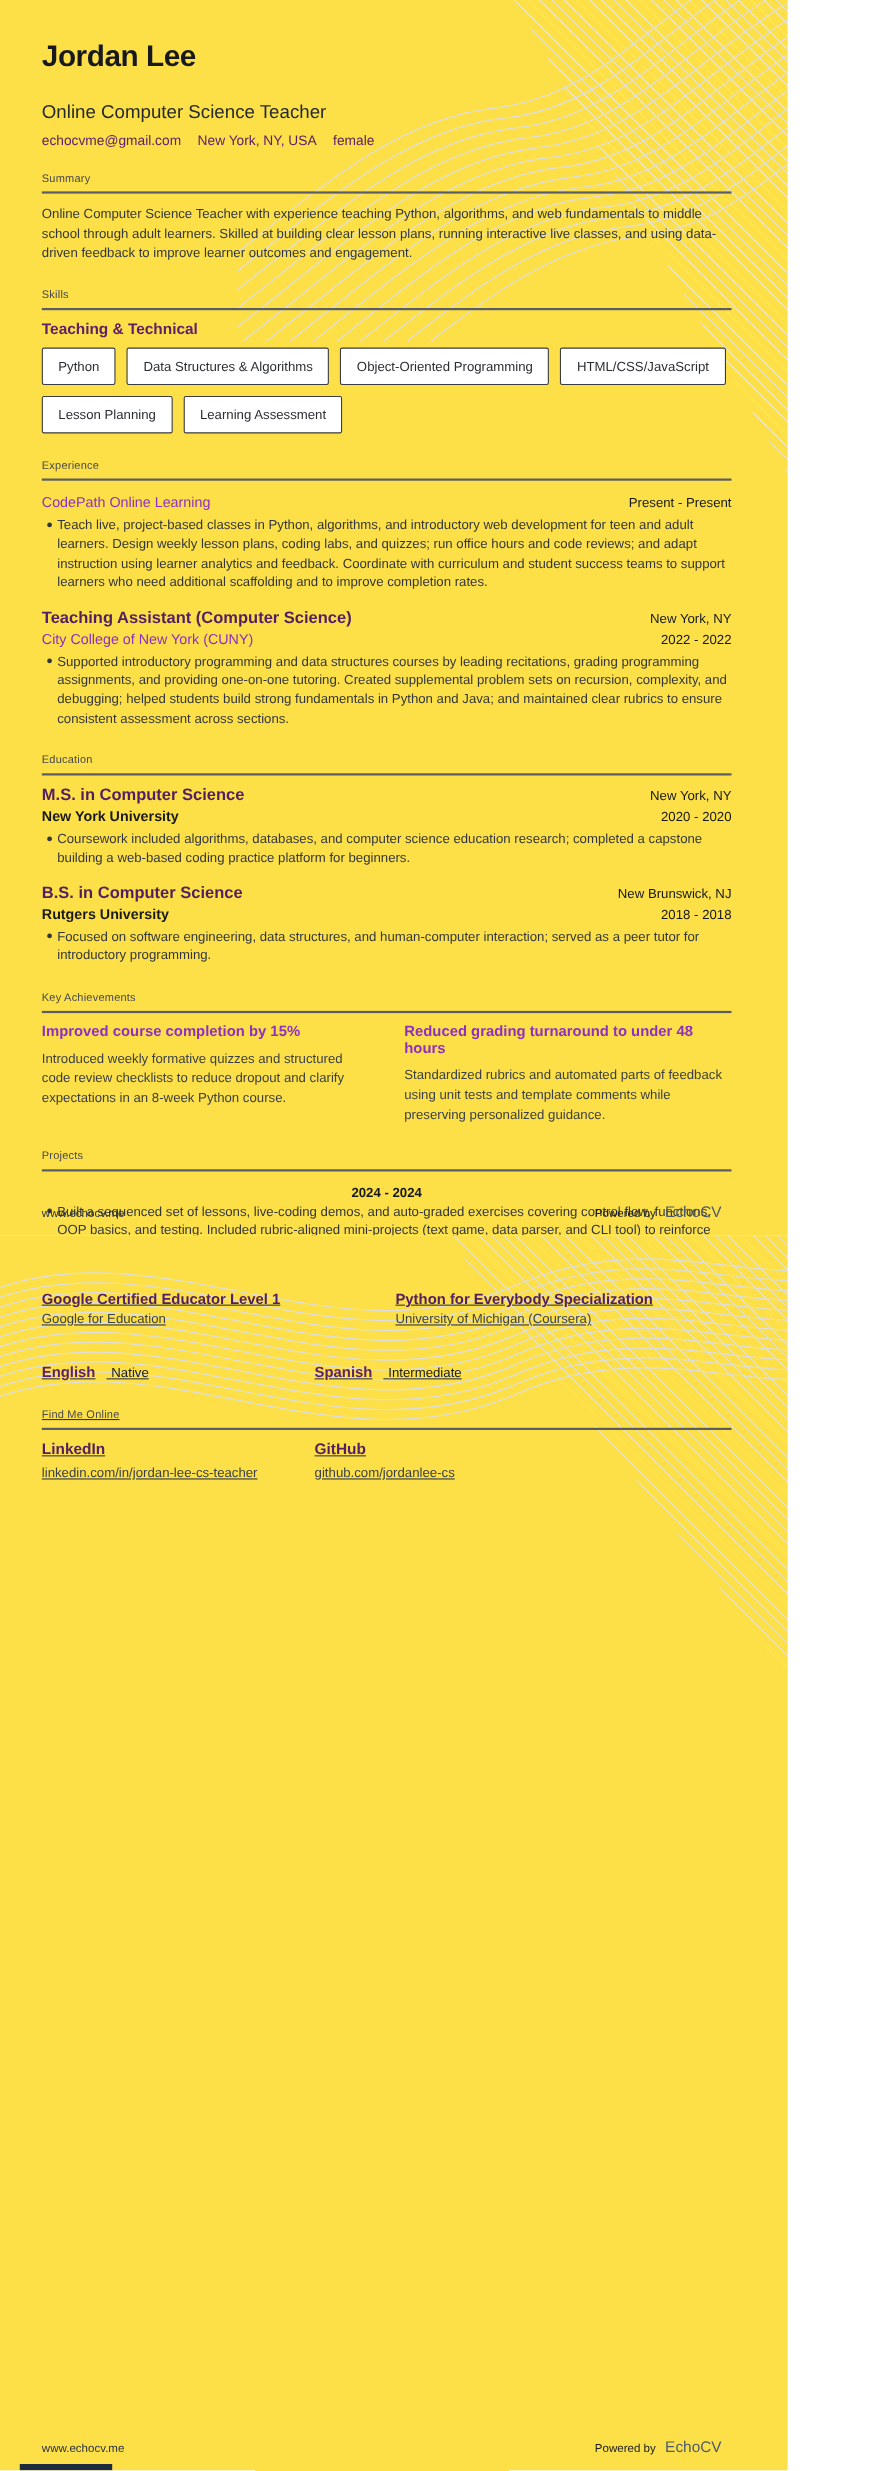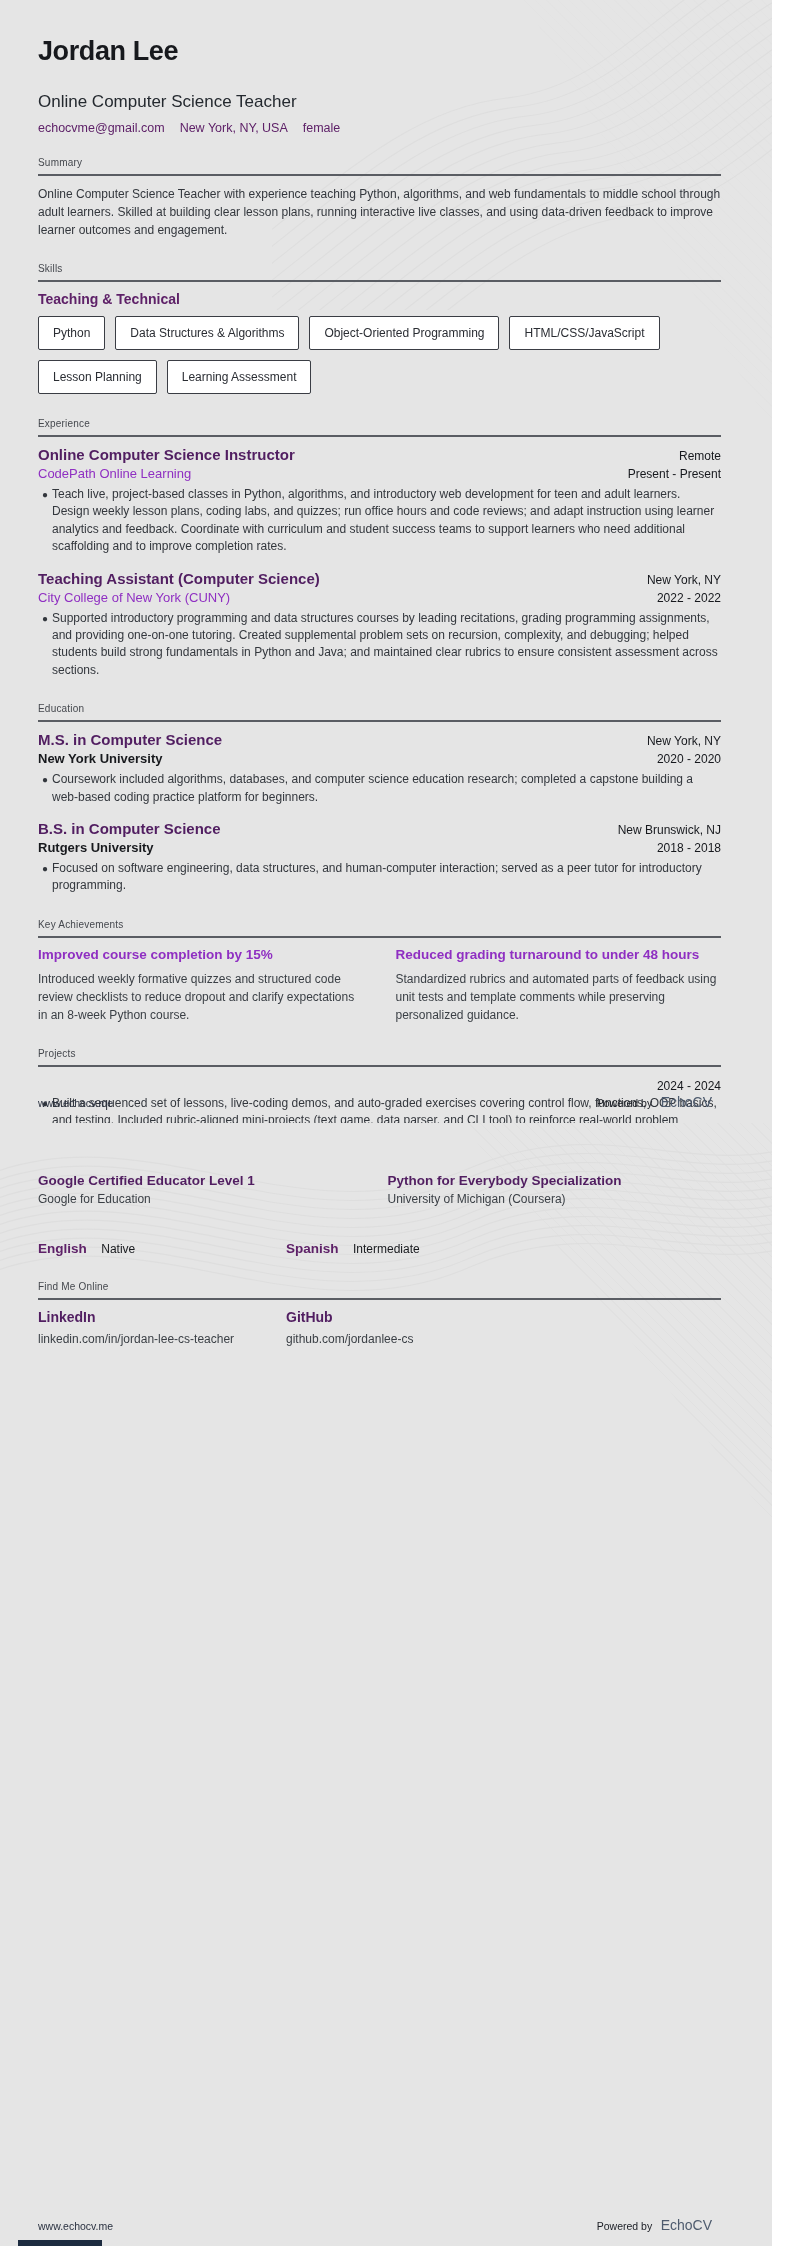--- a/index.html
+++ b/index.html
@@ -3,22 +3,22 @@
 <meta charset="utf-8">
 <style>
   * { margin:0; padding:0; box-sizing:border-box; }
   html,body { background:#ffffff; }
   body {
     width:794px; margin:0 auto;
     font-family:"Liberation Sans","DejaVu Sans",sans-serif;
     color:#33373d;
   }
   .page {
-    position:relative; width:772px; height:1123px;
-    background:#e5e5e5; overflow:hidden;
+    position:relative; width:716px; height:1123px;
+    background:#fde047; overflow:hidden;
   }
   .content { position:relative; z-index:2; padding:36px 51px 0 38px; }
 
   
   .waves-tr { position:absolute; top:0; right:0; z-index:1; pointer-events:none; }
   .hatch-tr {
     position:absolute; top:0; right:0; width:270px; height:430px; z-index:1;
     background:repeating-linear-gradient(45deg, transparent 0 7px, #e3e3e3 7px 8px);
     -webkit-clip-path:polygon(100% 0, 8% 0, 100% 100%);
     clip-path:polygon(100% 0, 8% 0, 100% 100%);
@@ -154,24 +154,20 @@
         </div>
       </div>
     </div>
 
     <div class="section">
       <div class="section-heading">Experience</div>
       <div class="section-body">
 
         <div class="entry">
           <div class="entry-row">
-            <span class="entry-title">Online Computer Science Instructor</span>
-            <span class="entry-meta">Remote</span>
-          </div>
-          <div class="entry-row">
             <span class="entry-sub">CodePath Online Learning</span>
             <span class="entry-meta">Present - Present</span>
           </div>
           <div class="bullets">
             <div class="bullet">
               <span class="dot">●</span>
               <span>Teach live, project-based classes in Python, algorithms, and introductory web development for teen and adult learners. Design weekly lesson plans, coding labs, and quizzes; run office hours and code reviews; and adapt instruction using learner analytics and feedback. Coordinate with curriculum and student success teams to support learners who need additional scaffolding and to improve completion rates.</span>
             </div>
           </div>
         </div>
@@ -249,21 +245,21 @@
           <div class="ach-text">Standardized rubrics and automated parts of feedback using unit tests and template comments while preserving personalized guidance.</div>
         </div>
       </div>
     </div>
 
     <div class="section">
       <div class="section-heading">Projects</div>
       <div class="section-body">
 
         <div class="entry">
-          <div class="entry-row" style="justify-content:flex-end; margin-top:3px;">
+          <div class="entry-row" style="justify-content:center; margin-top:3px;font-weight:bold;">
             <span class="entry-meta">2024 - 2024</span>
           </div>
           <div class="bullets" style="margin-top:2px;">
             <div class="bullet">
               <span class="dot">●</span>
               <span>Built a sequenced set of lessons, live-coding demos, and auto-graded exercises covering control flow, functions, OOP basics, and testing. Included rubric-aligned mini-projects (text game, data parser, and CLI tool) to reinforce real-world problem solving.</span>
             </div>
           </div>
         </div>
 
@@ -297,21 +293,21 @@
       <use href="#wv2" transform="translate(0,15)"></use>
       <use href="#wv2" transform="translate(0,24)"></use>
       <use href="#wv2" transform="translate(0,33)"></use>
       <use href="#wv2" transform="translate(0,42)"></use>
       <use href="#wv2" transform="translate(0,51)"></use>
       <use href="#wv2" transform="translate(0,60)"></use>
       <use href="#wv2" transform="translate(0,69)"></use>
     </g>
   </svg>
 
-  <div class="content" style="padding-top:0;">
+  <div class="content" style="padding-top:0;text-decoration:underline;">
 
     <div class="cert-grid">
       <div>
         <div class="cert-title">Google Certified Educator Level 1</div>
         <div class="cert-issuer">Google for Education</div>
       </div>
       <div>
         <div class="cert-title">Python for Everybody Specialization</div>
         <div class="cert-issuer">University of Michigan (Coursera)</div>
       </div>

